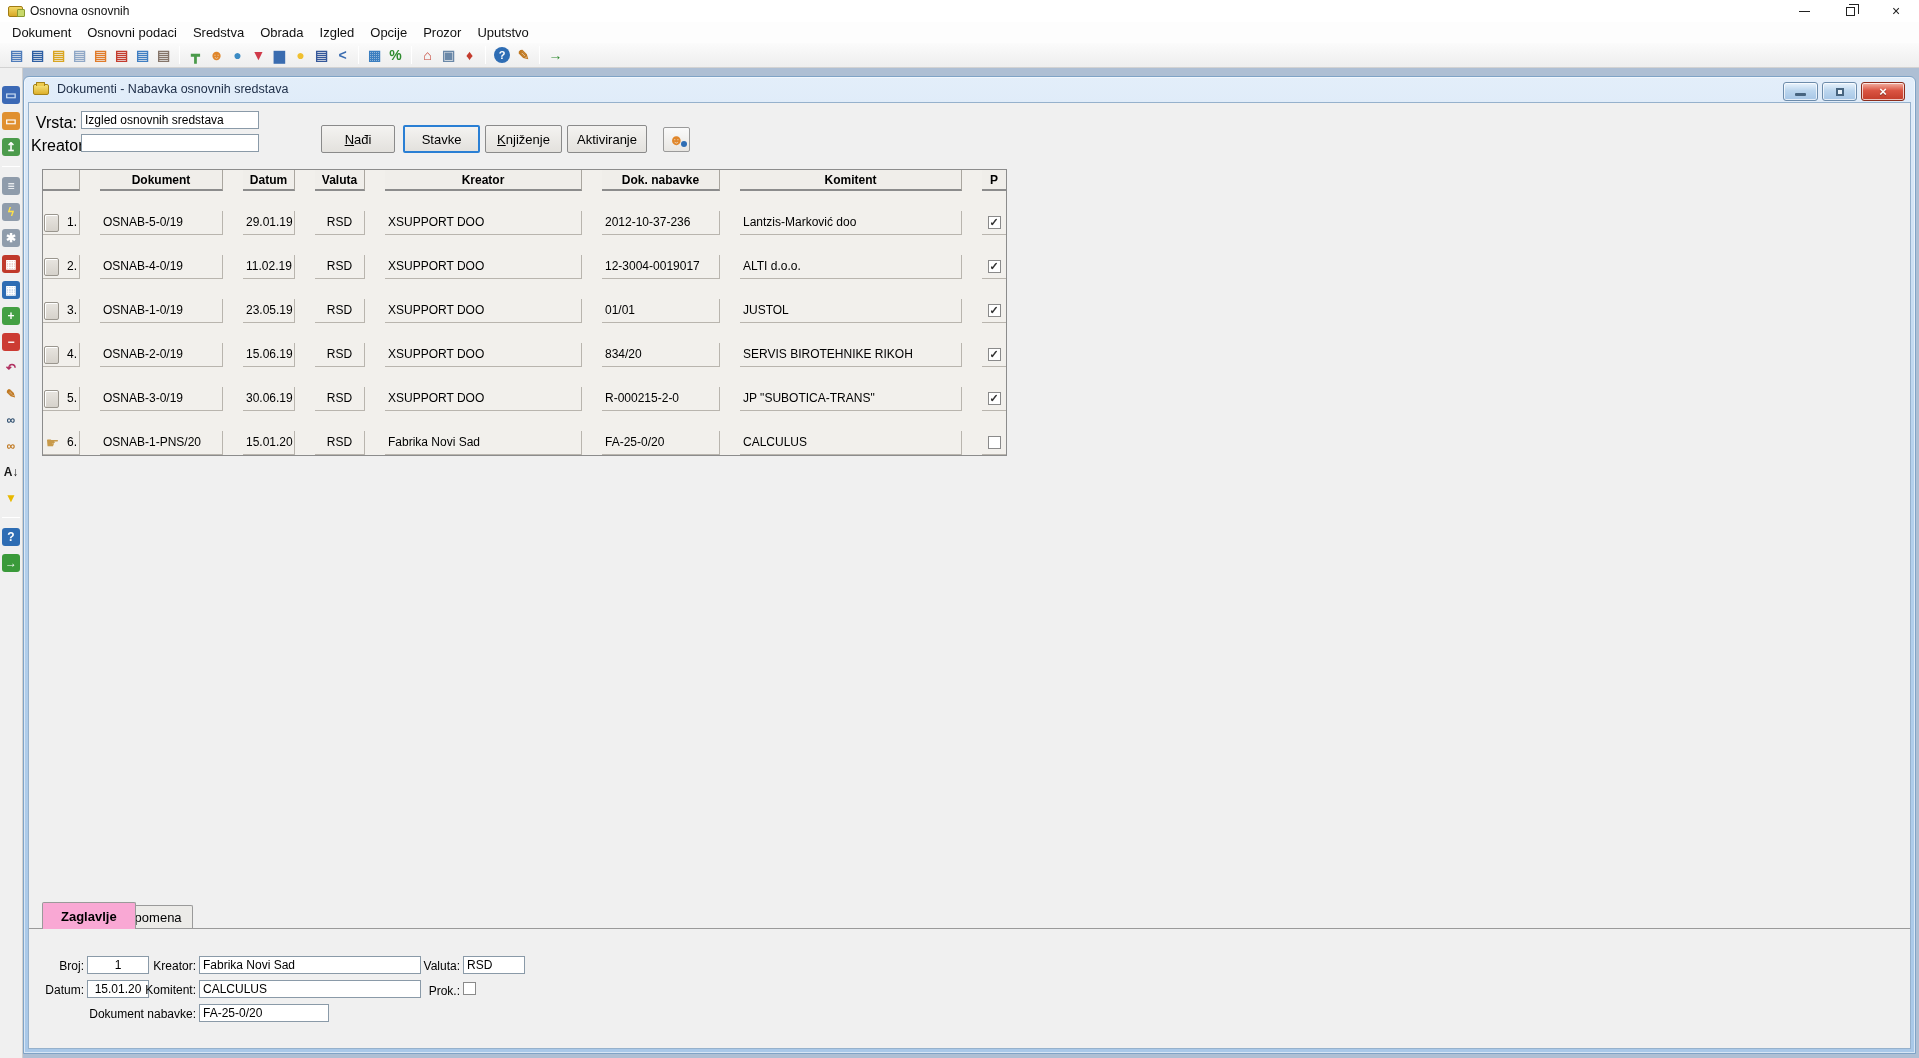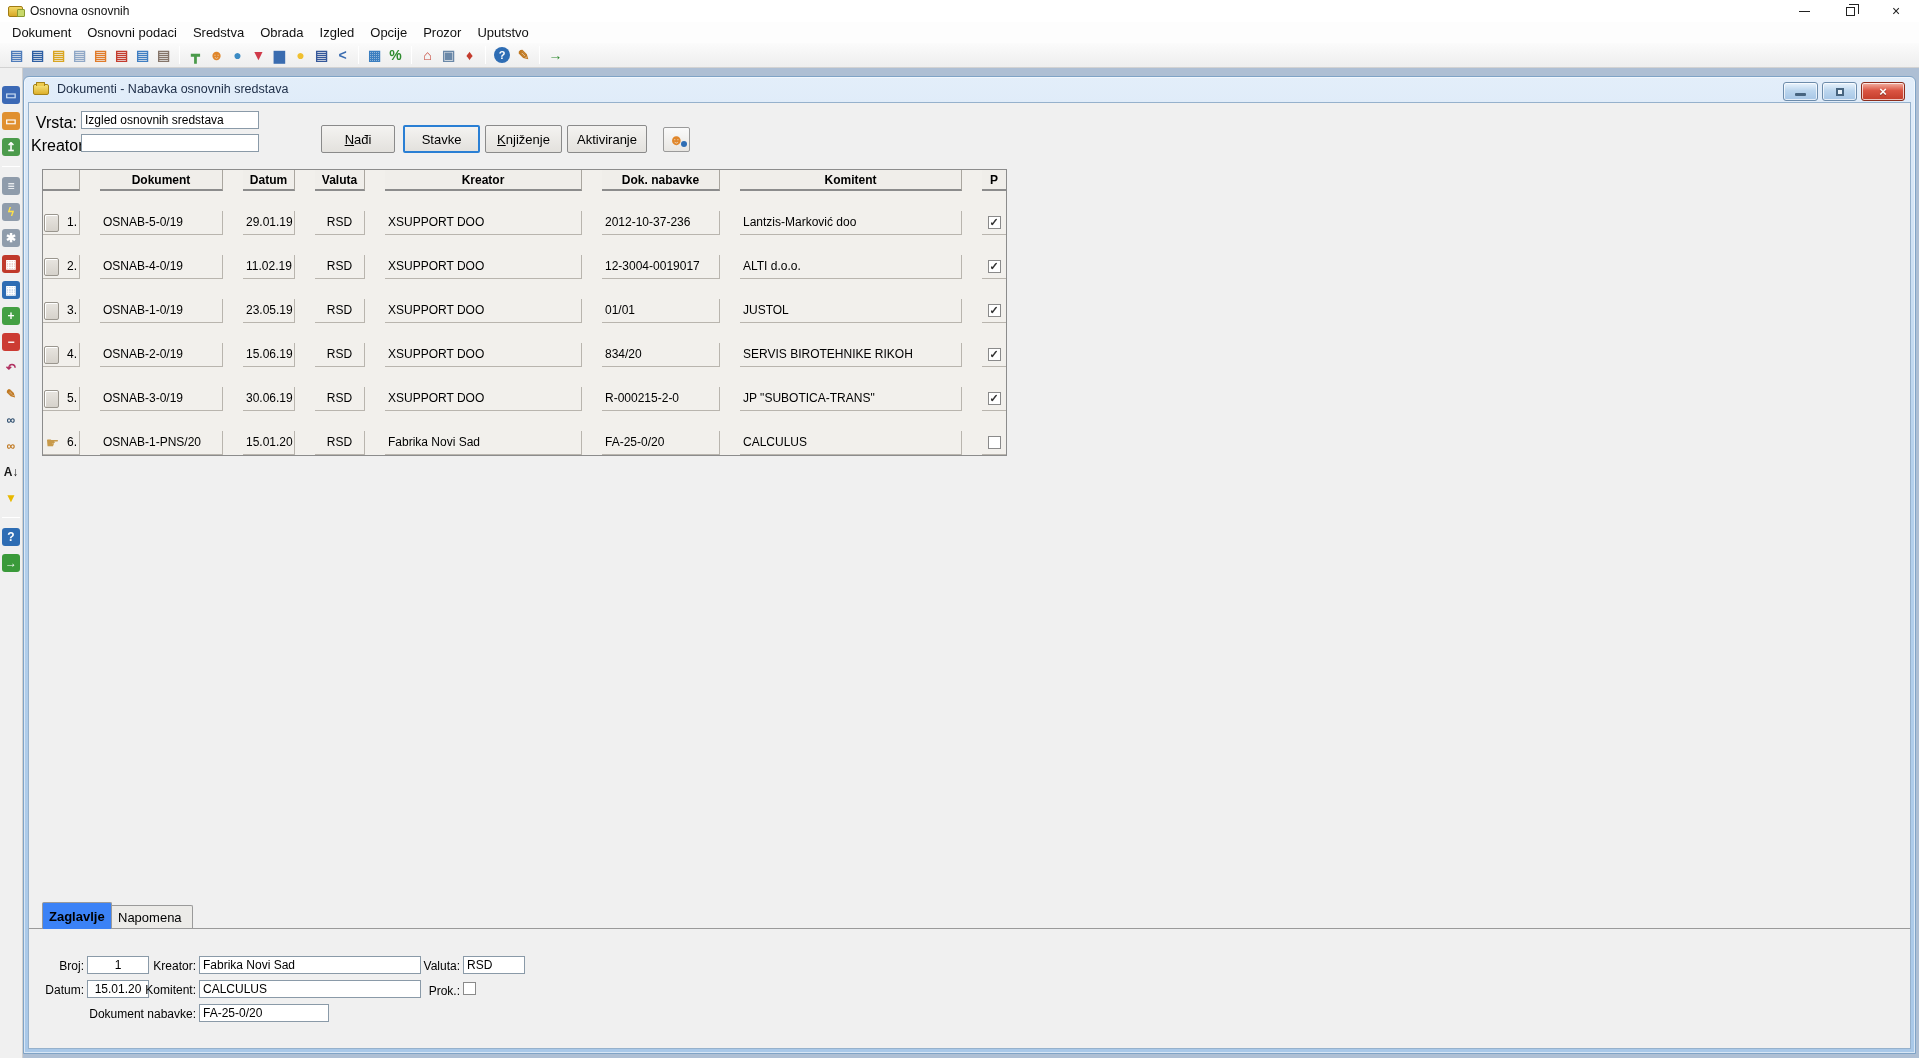--- a/index.html
+++ b/index.html
@@ -108,21 +108,21 @@
     display:flex; align-items:center; justify-content:center; }
   .indbtn.cur { background:none; border:none; box-shadow:none; color:#c89a4a; font-size:15px;
     width:17px; overflow:visible; }
   .rownum { flex:1; text-align:right; }
   .cb { width:13px; height:13px; background:#fff; border:1px solid #8a8a8a; display:flex;
     align-items:center; justify-content:center; font-size:11px; font-weight:bold; color:#333;
     line-height:11px; }
 
   
   .tab { position:absolute; font-size:13px; display:flex; align-items:center; justify-content:center; }
-  .tab.active { left:13px; top:799px; height:27px; padding:0 6px; background:#3b82f6;
+  .tab.active { left:13px; top:799px; height:27px; padding:0 18px; background:#f9a8d4;
     border:1px solid #9a9a9a; border-bottom:none; border-radius:2px 2px 0 0; font-weight:bold; z-index:2; }
   .tab.inactive { left:78px; top:802px; height:24px; padding:0 10px; background:#ecebe8;
     border:1px solid #9a9a9a; border-bottom:none; border-radius:2px 2px 0 0; }
   .tab-line { position:absolute; left:0; right:0; top:825px; border-top:1px solid #9a9a9a; }
 
   .frm-label { position:absolute; text-align:right; font-size:12px; }
   .l-broj { left:5px; top:856px; width:50px; }
   .l-kre2 { left:95px; top:856px; width:72px; }
   .l-val  { left:375px; top:856px; width:56px; }
   .l-datum{ left:5px; top:880px; width:50px; }

